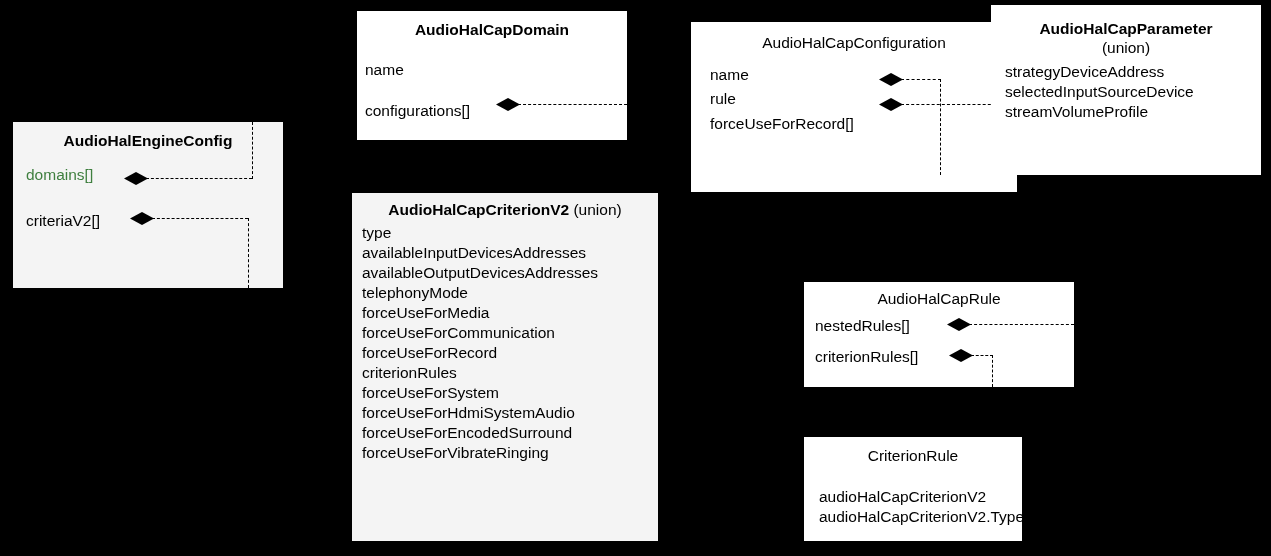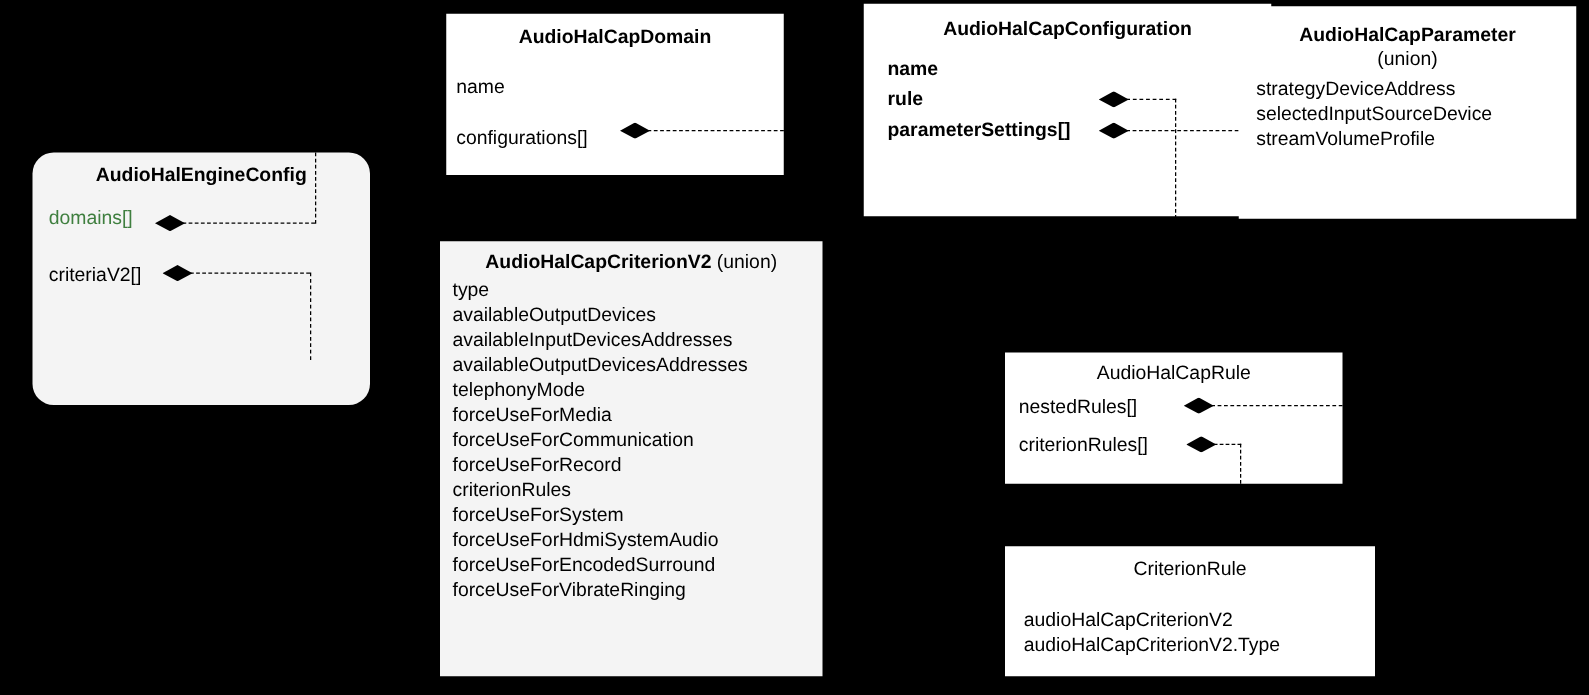--- a/index.html
+++ b/index.html
@@ -66,21 +66,21 @@
     height: 13px;
     background: #000000;
     clip-path: polygon(50% 0, 100% 50%, 50% 100%, 0 50%);
   }
 </style>
 </head>
 <body>
 
 <div id="canvas">
 
-  <div class="uml-box box-gray" style="left:26px; top:122px; width:270px; height:202px;border-radius:17px;">
+  <div class="uml-box box-gray" style="left:13px; top:122px; width:270px; height:166px;">
     <div class="box-title bold" style="margin-top:9px;">AudioHalEngineConfig</div>
     <div class="field green-text" style="left:13px; top:45px;">domains[]</div>
     <div class="field" style="left:13px; top:91px;">criteriaV2[]</div>
   </div>
 
   <div class="diamond" style="left:124px; top:172px;"></div>
   <div class="hline" style="left:146px; top:178px; width:106px;"></div>
   <div class="vline" style="left:252px; top:122px; height:57px;"></div>
 
   <div class="diamond" style="left:130px; top:212px;"></div>
@@ -89,25 +89,25 @@
 
   <div class="uml-box box-green" style="left:357px; top:11px; width:270px; height:129px;">
     <div class="box-title bold" style="margin-top:9px;">AudioHalCapDomain</div>
     <div class="field" style="left:8px; top:51px;">name</div>
     <div class="field" style="left:8px; top:92px;">configurations[]</div>
   </div>
 
   <div class="diamond" style="left:496px; top:98px;"></div>
   <div class="hline" style="left:518px; top:104px; width:200px;"></div>
 
-  <div class="uml-box box-green" style="left:691px; top:3px; width:326px; height:170px;font-weight:bold;">
+  <div class="uml-box box-green" style="left:691px; top:22px; width:326px; height:170px;">
     <div class="box-title" style="margin-top:11px;">AudioHalCapConfiguration</div>
     <div class="field" style="left:19px; top:45px;">name</div>
     <div class="field" style="left:19px; top:69px;">rule</div>
-    <div class="field" style="left:19px; top:94px;">parameterSettings[]</div>
+    <div class="field" style="left:19px; top:94px;">forceUseForRecord[]</div>
   </div>
 
   <div class="diamond" style="left:879px; top:73px;"></div>
   <div class="hline" style="left:901px; top:79px; width:40px;"></div>
   <div class="vline" style="left:940px; top:79px; height:96px;"></div>
 
   <div class="diamond" style="left:879px; top:98px;"></div>
   <div class="hline" style="left:901px; top:104px; width:100px;"></div>
 
   <div class="uml-box box-green" style="left:991px; top:5px; width:270px; height:170px;">
@@ -120,21 +120,20 @@
     </div>
   </div>
 
   <div class="uml-box box-gray" style="left:352px; top:193px; width:306px; height:348px;">
     <div class="box-title bold" style="margin-top:7px;">
       <span>AudioHalCapCriterionV2</span>
       <span class="title-suffix">(union)</span>
     </div>
     <div class="field-list" style="margin-left:10px; margin-top:4px;">
       <div>type</div>
-      <div>availableOutputDevices</div>
       <div>availableInputDevicesAddresses</div>
       <div>availableOutputDevicesAddresses</div>
       <div>telephonyMode</div>
       <div>forceUseForMedia</div>
       <div>forceUseForCommunication</div>
       <div>forceUseForRecord</div>
       <div>criterionRules</div>
       <div>forceUseForSystem</div>
       <div>forceUseForHdmiSystemAudio</div>
       <div>forceUseForEncodedSurround</div>
@@ -148,21 +147,21 @@
     <div class="field" style="left:11px; top:67px;">criterionRules[]</div>
   </div>
 
   <div class="diamond" style="left:947px; top:318px;"></div>
   <div class="hline" style="left:969px; top:324px; width:105px;"></div>
 
   <div class="diamond" style="left:949px; top:349px;"></div>
   <div class="hline" style="left:971px; top:355px; width:22px;"></div>
   <div class="vline" style="left:992px; top:355px; height:32px;"></div>
 
-  <div class="uml-box box-green" style="left:804px; top:437px; width:296px; height:104px;">
+  <div class="uml-box box-green" style="left:804px; top:437px; width:218px; height:104px;">
     <div class="box-title" style="margin-top:9px;">CriterionRule</div>
     <div class="field-list" style="margin-left:15px; margin-top:22px;">
       <div>audioHalCapCriterionV2</div>
       <div>audioHalCapCriterionV2.Type</div>
     </div>
   </div>
 
 </div>
 
 </body></html>

